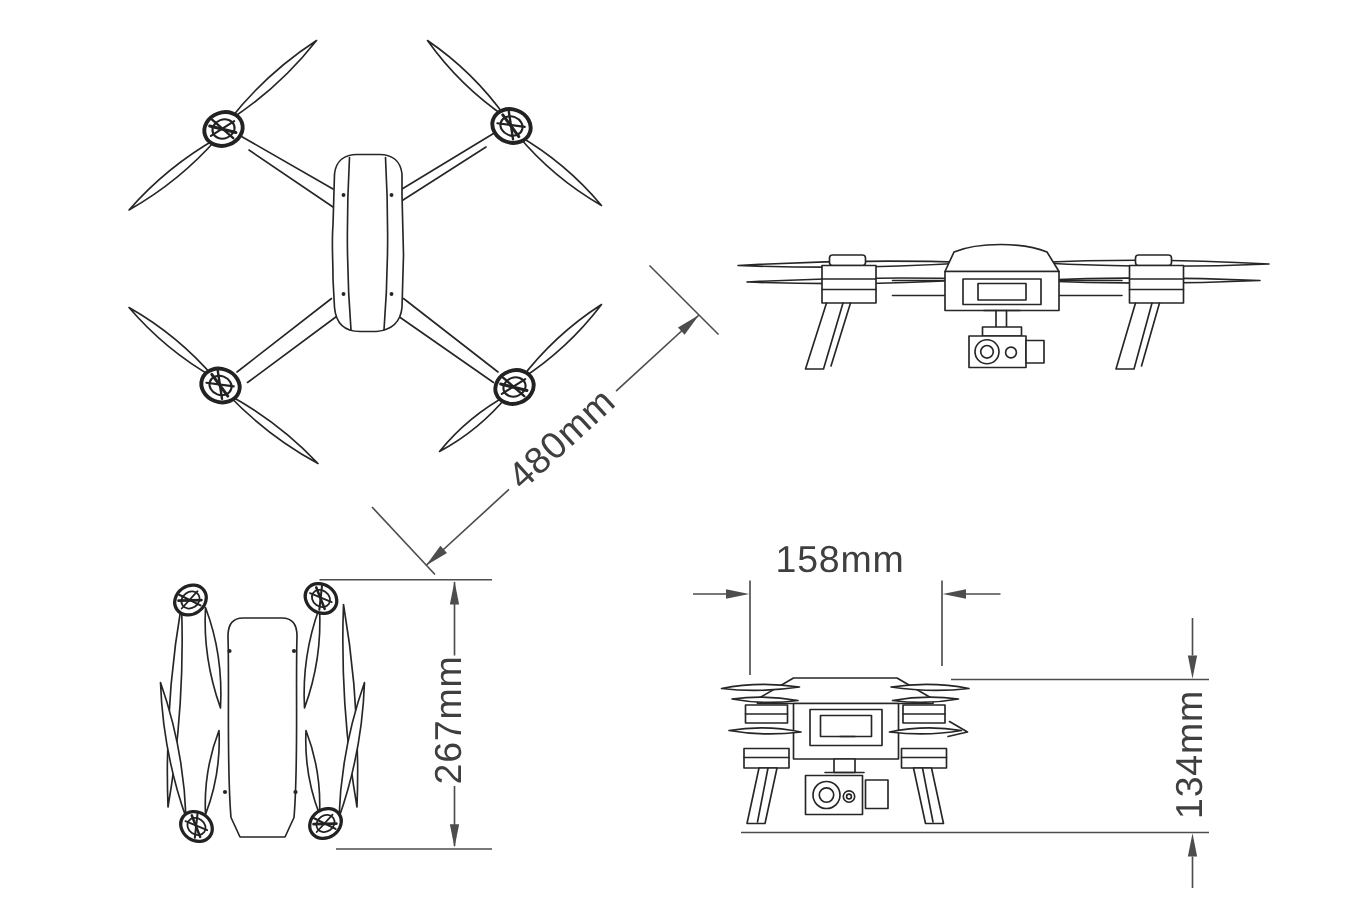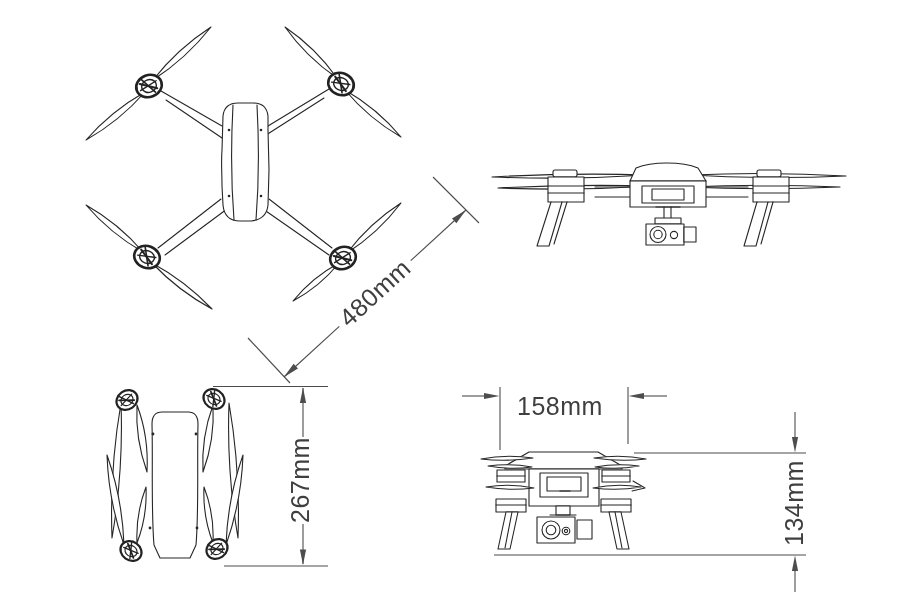--- a/index.html
+++ b/index.html
@@ -196,16 +196,16 @@
     <path class="ah" d="M795,452.5 L791.9,437 L798.1,437 Z"></path>
     <path d="M795,592 L795,571"></path>
     <path class="ah" d="M795,555.5 L791.9,571 L798.1,571 Z"></path>
   </g>
 </svg>
 
 <div class="dim-label" style="left:375px;top:293px;--rot:-42.5deg">480mm</div>
 
 <div class="dim-label" style="left:300px;top:480px;--rot:-90deg">267mm</div>
 
-<div class="dim-label" style="left:560px;top:406px">158mm</div>
+<div class="dim-label" style="left:560px;top:374px">158mm</div>
 
 <div class="dim-label" style="left:794px;top:503px;--rot:-90deg">134mm</div>
 </div>
 
 </body></html>

